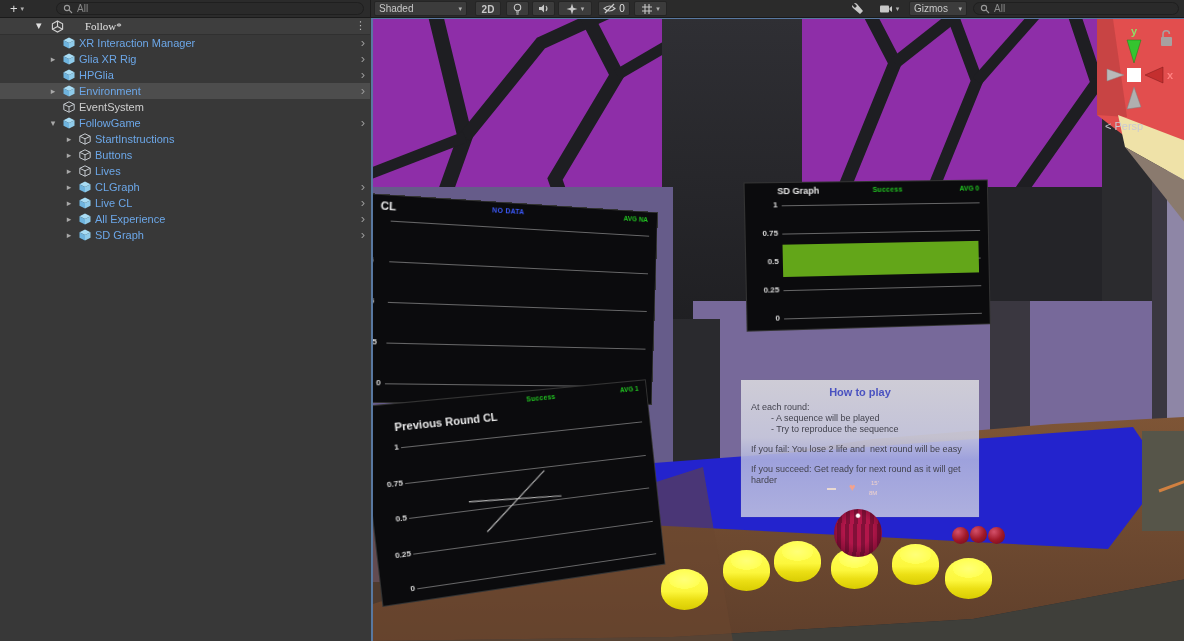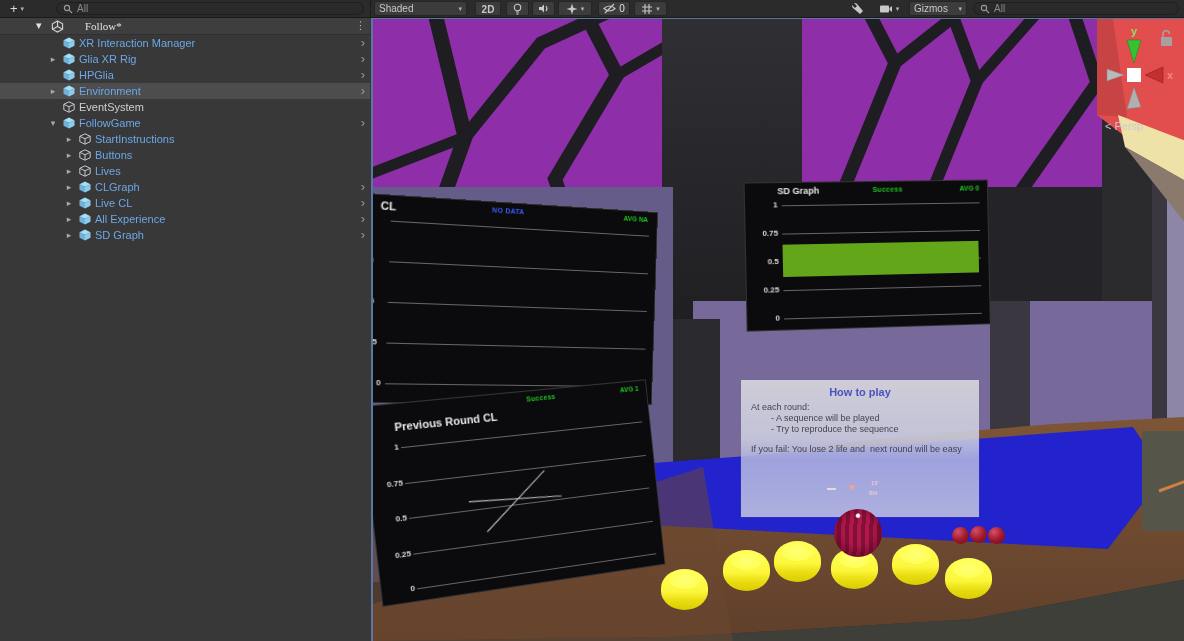--- a/index.html
+++ b/index.html
@@ -404,20 +404,21 @@
 
     <div id="howto">
       <div id="howto-title">How to play</div>
       <div id="howto-body" style="margin-top:4px;">
           <div class="howto-line">At each round:</div>
           <div class="howto-line">        - A sequence will be played</div>
           <div class="howto-line">        - Try to reproduce the sequence</div>
           <div class="howto-gap"></div>
           <div class="howto-line">If you fail: You lose 2 life and  next round will be easy</div>
           <div class="howto-gap"></div>
+          <div class="howto-line">If you succeed: Get ready for next round as it will get harder</div>
         </div>
       <div id="howto-marker">
         <div class="dash"></div>
         <div class="heart">♥</div>
         <div class="mlab" style="left:44px; top:0px;">15'</div>
         <div class="mlab" style="left:42px; top:10px;">8M</div>
       </div>
     </div>
 
     <div id="table-objects">

